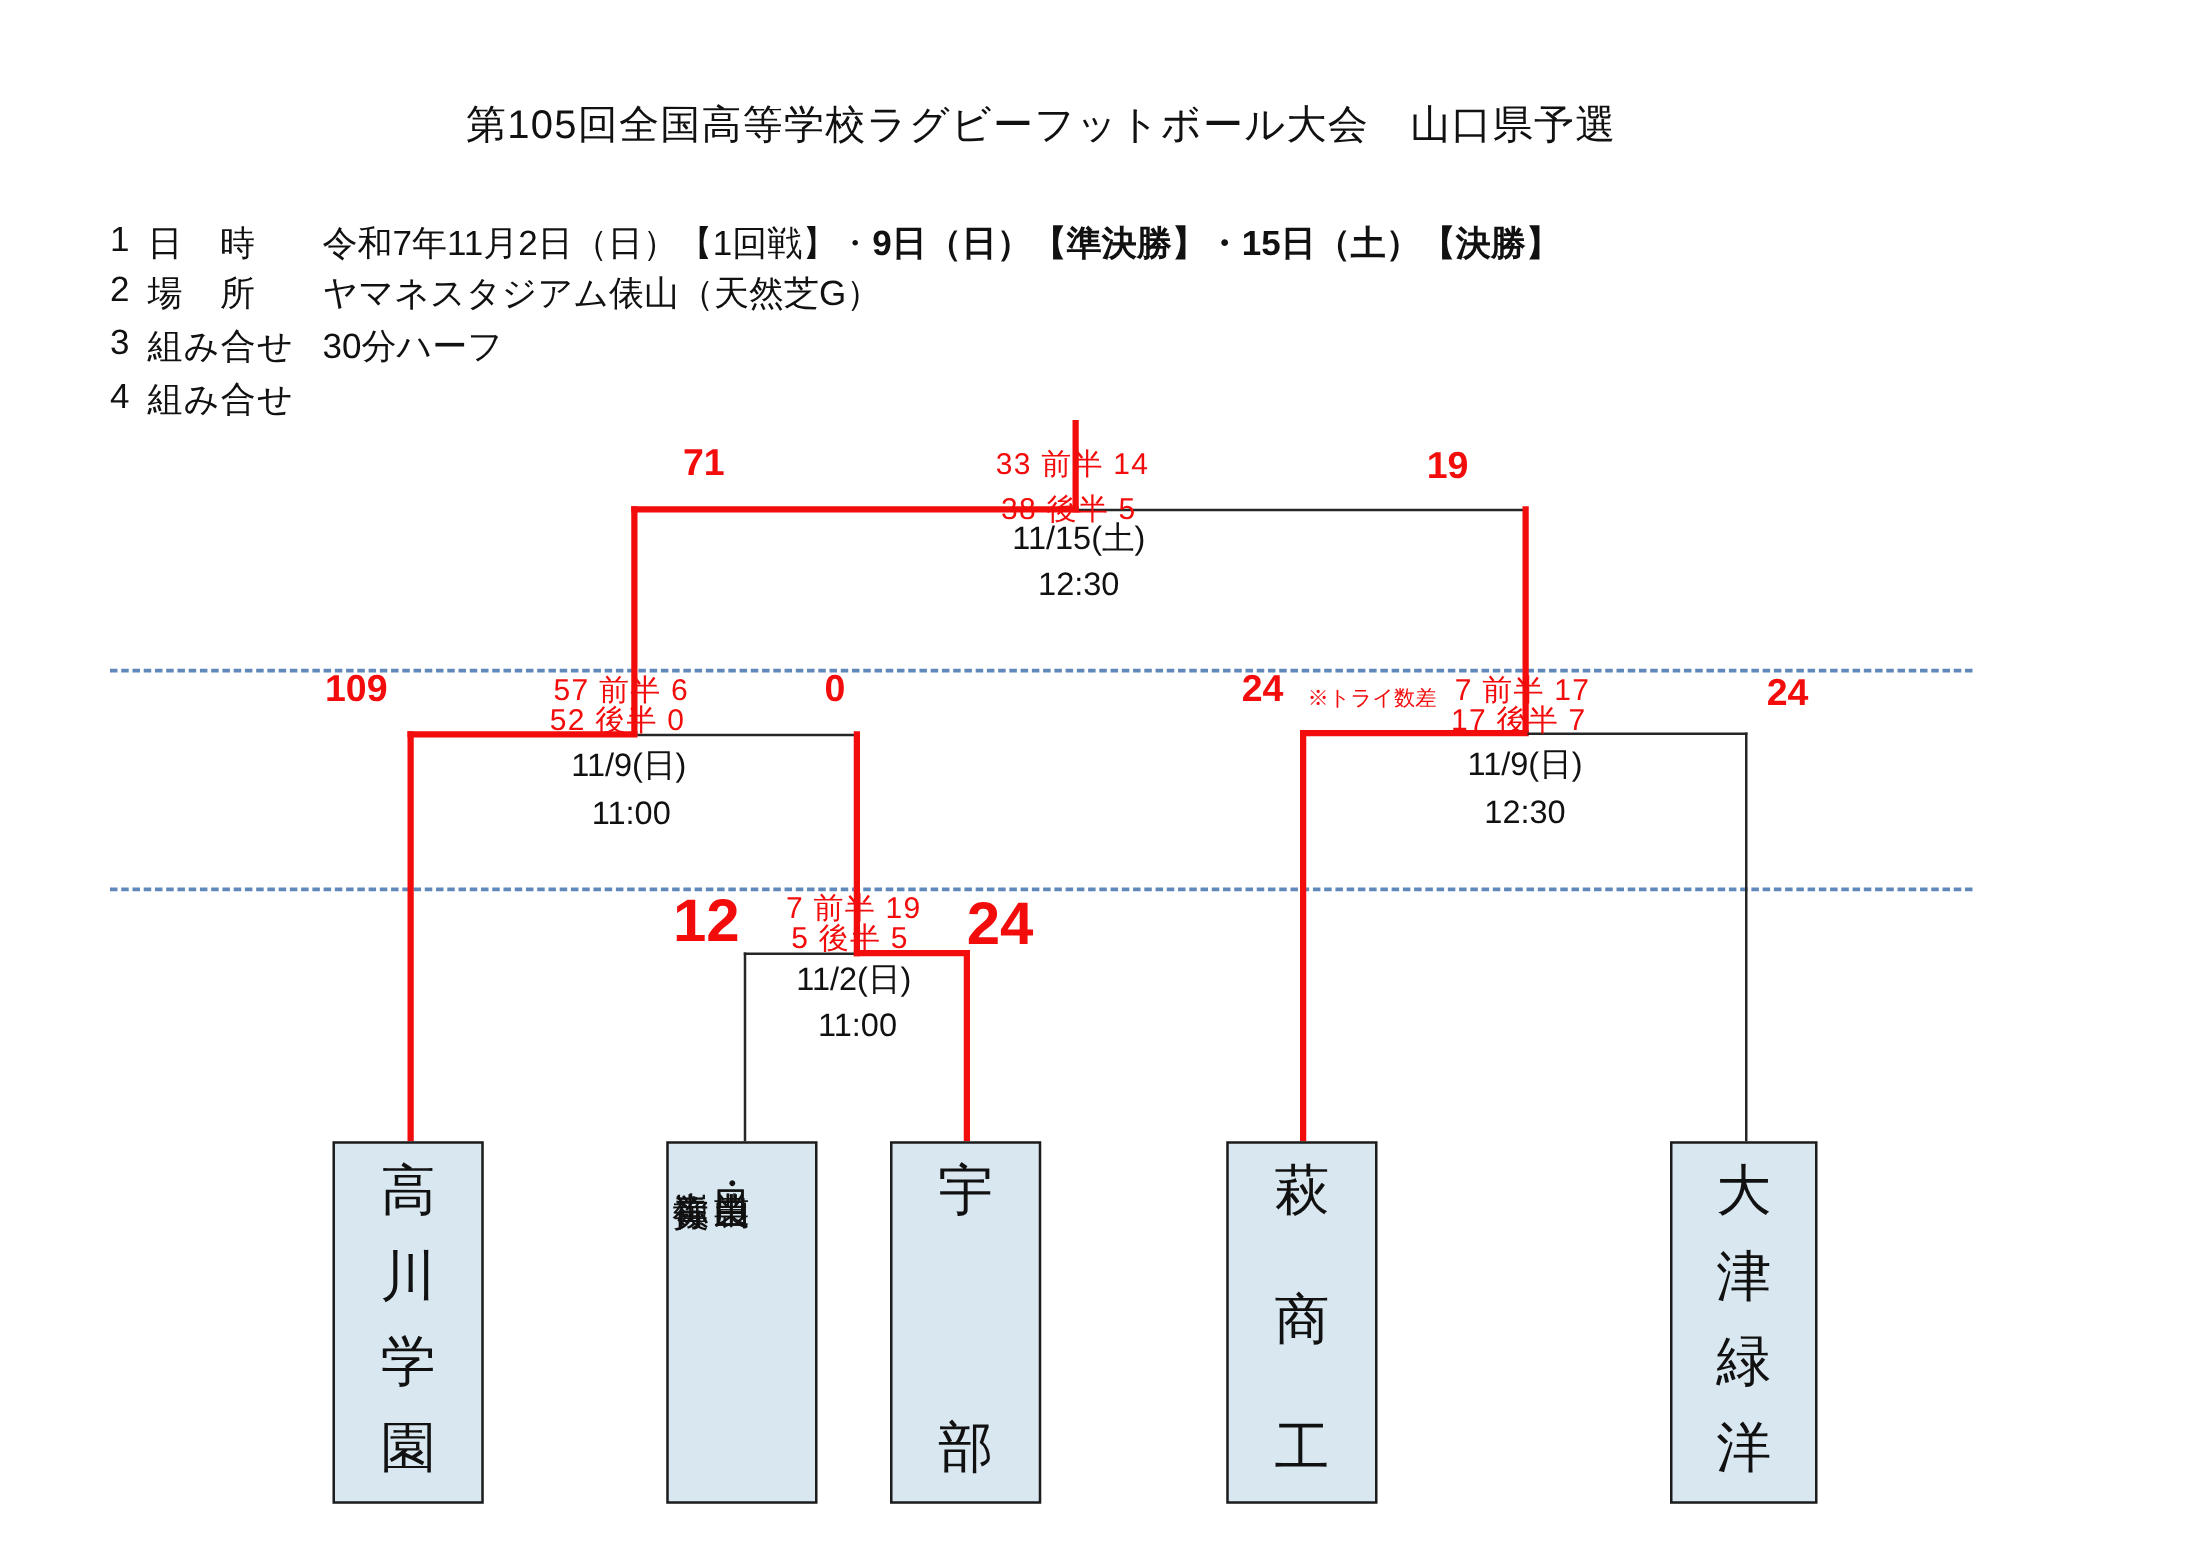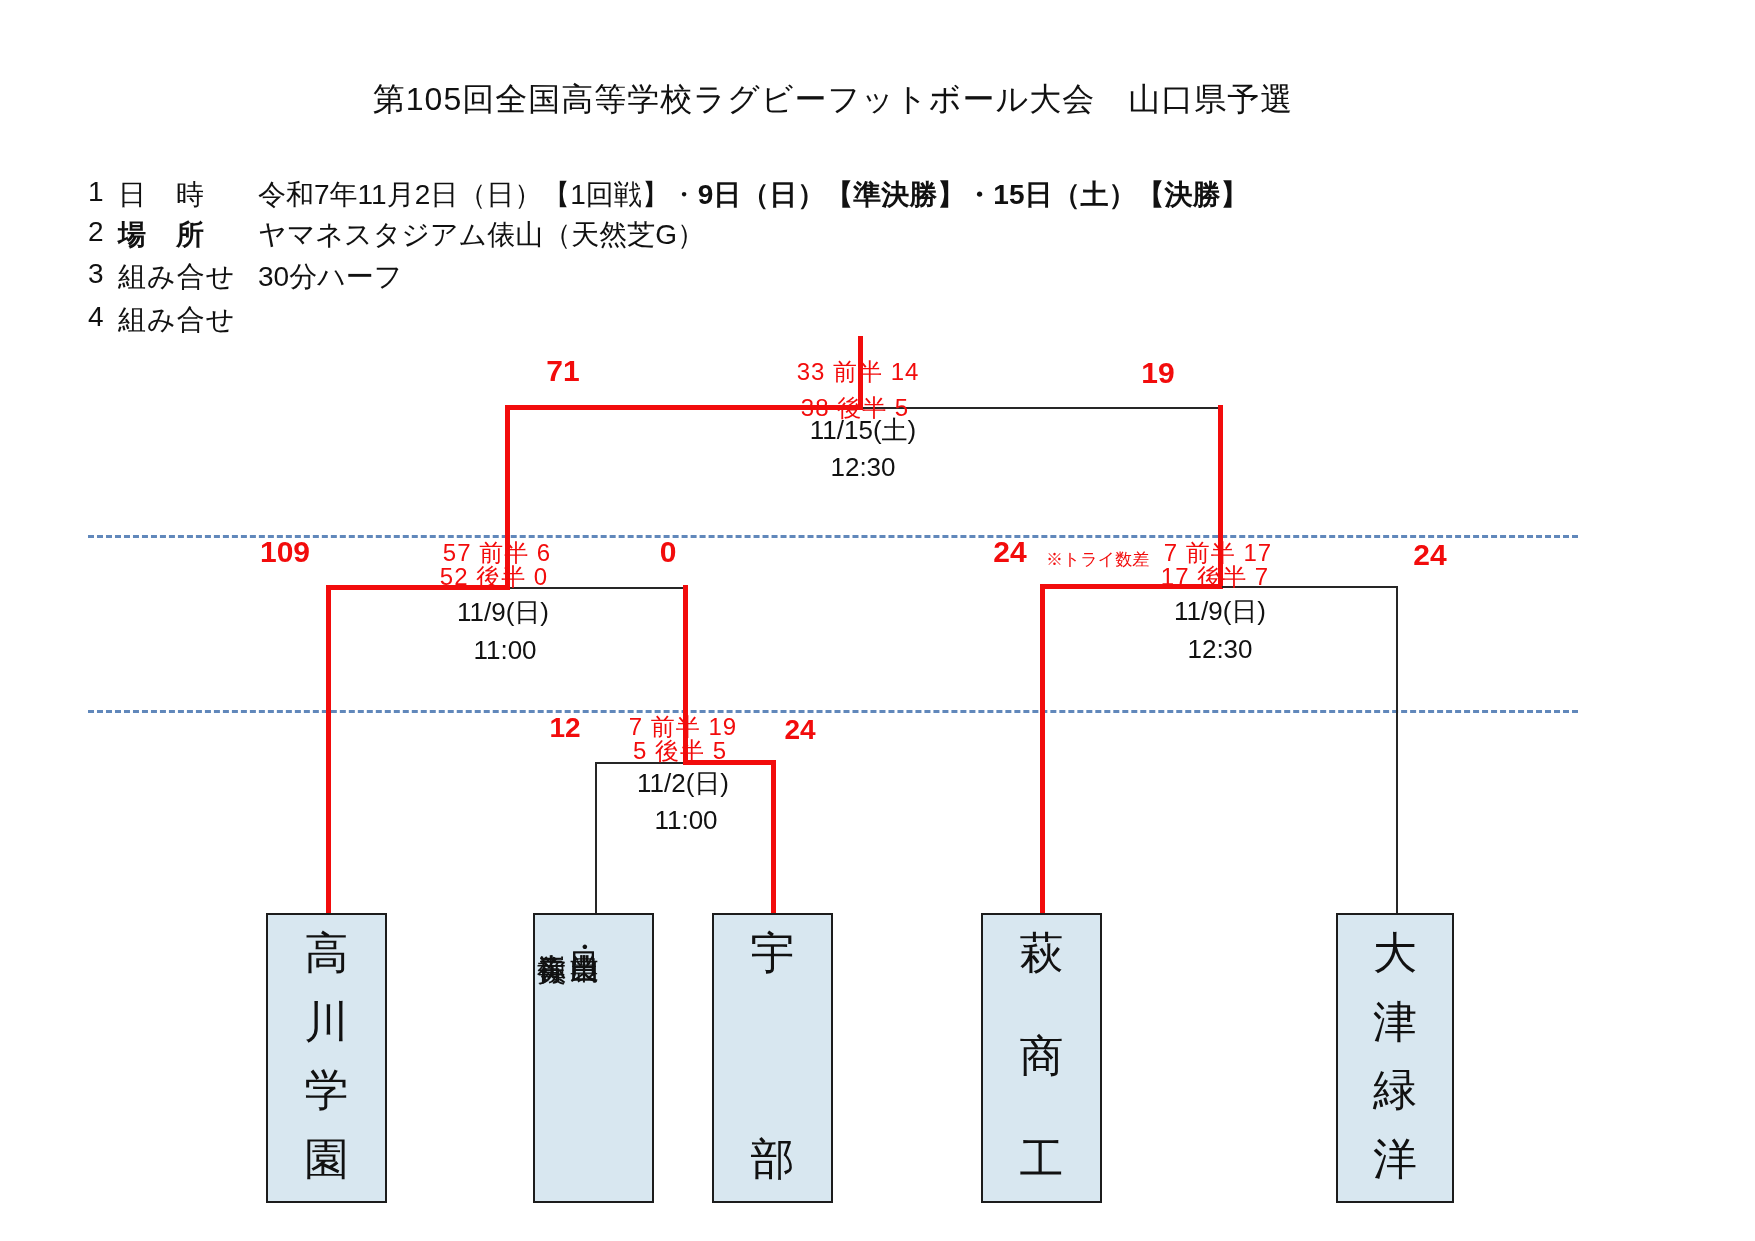--- a/index.html
+++ b/index.html
@@ -9,21 +9,21 @@
   }
   .abs{position:absolute;}
   .ctr{transform:translateX(-50%);white-space:nowrap;text-align:right;}
   .title{font-size:32px;line-height:1.1;letter-spacing:1px;}
   .info-num{position:absolute;left:88px;font-size:28px;}
   .info-label{position:absolute;left:118px;font-size:28px;letter-spacing:1px;}
   .info-value{position:absolute;left:258px;font-size:28px;white-space:nowrap;}
   .bold{font-weight:700;}
   .champion{font-size:34px;font-weight:700;color:#f20c0c;}
   .score{font-size:30px;font-weight:700;color:#f20c0c;line-height:1;}
-  .score-sm{font-size:28px;font-weight:700;color:#f20c0c;line-height:1;}
+  .score-sm{font-size:48px;font-weight:700;color:#f20c0c;line-height:1;}
   .half{font-size:24px;color:#f20c0c;line-height:1;letter-spacing:1px;}
   .dt{font-size:26px;color:#111;line-height:1;}
   .note{font-size:17px;color:#f20c0c;line-height:1;}
   .rline{position:absolute;background:#f20c0c;z-index:2;}
   .kline{position:absolute;background:#262626;z-index:2;}
   .dline{position:absolute;height:0;border-top:3px dashed #6188bb;z-index:1;}
   .txt{z-index:3;}
   .team-box{
     position:absolute;top:913px;width:121px;height:290px;background:#d8e7f0;
     border:2px solid #1c1c1c;box-sizing:border-box;z-index:4;
@@ -46,21 +46,21 @@
 
   <div class="abs ctr txt title" style="left:833px;top:82px;">第105回全国高等学校ラグビーフットボール大会　山口県予選</div>
 
   <div>
     <span class="info-num txt" style="top:176px;">1</span>
     <span class="info-label txt" style="top:176px;">日　時</span>
     <span class="info-value txt" style="top:176px;"><span>令和7年11月2日（日）【1回戦】・</span><span class="bold">9日（日）【準決勝】・15日（土）【決勝】</span></span>
   </div>
   <div>
     <span class="info-num txt" style="top:216px;">2</span>
-    <span class="info-label txt" style="top:216px;font-weight:bold;">場　所</span>
+    <span class="info-label txt" style="top:216px;">場　所</span>
     <span class="info-value txt" style="top:216px;">ヤマネスタジアム俵山（天然芝G）</span>
   </div>
   <div>
     <span class="info-num txt" style="top:258px;">3</span>
     <span class="info-label txt" style="top:258px;">組み合せ</span>
     <span class="info-value txt" style="top:258px;">30分ハーフ</span>
   </div>
   <div>
     <span class="info-num txt" style="top:301px;">4</span>
     <span class="info-label txt" style="top:301px;">組み合せ</span>

